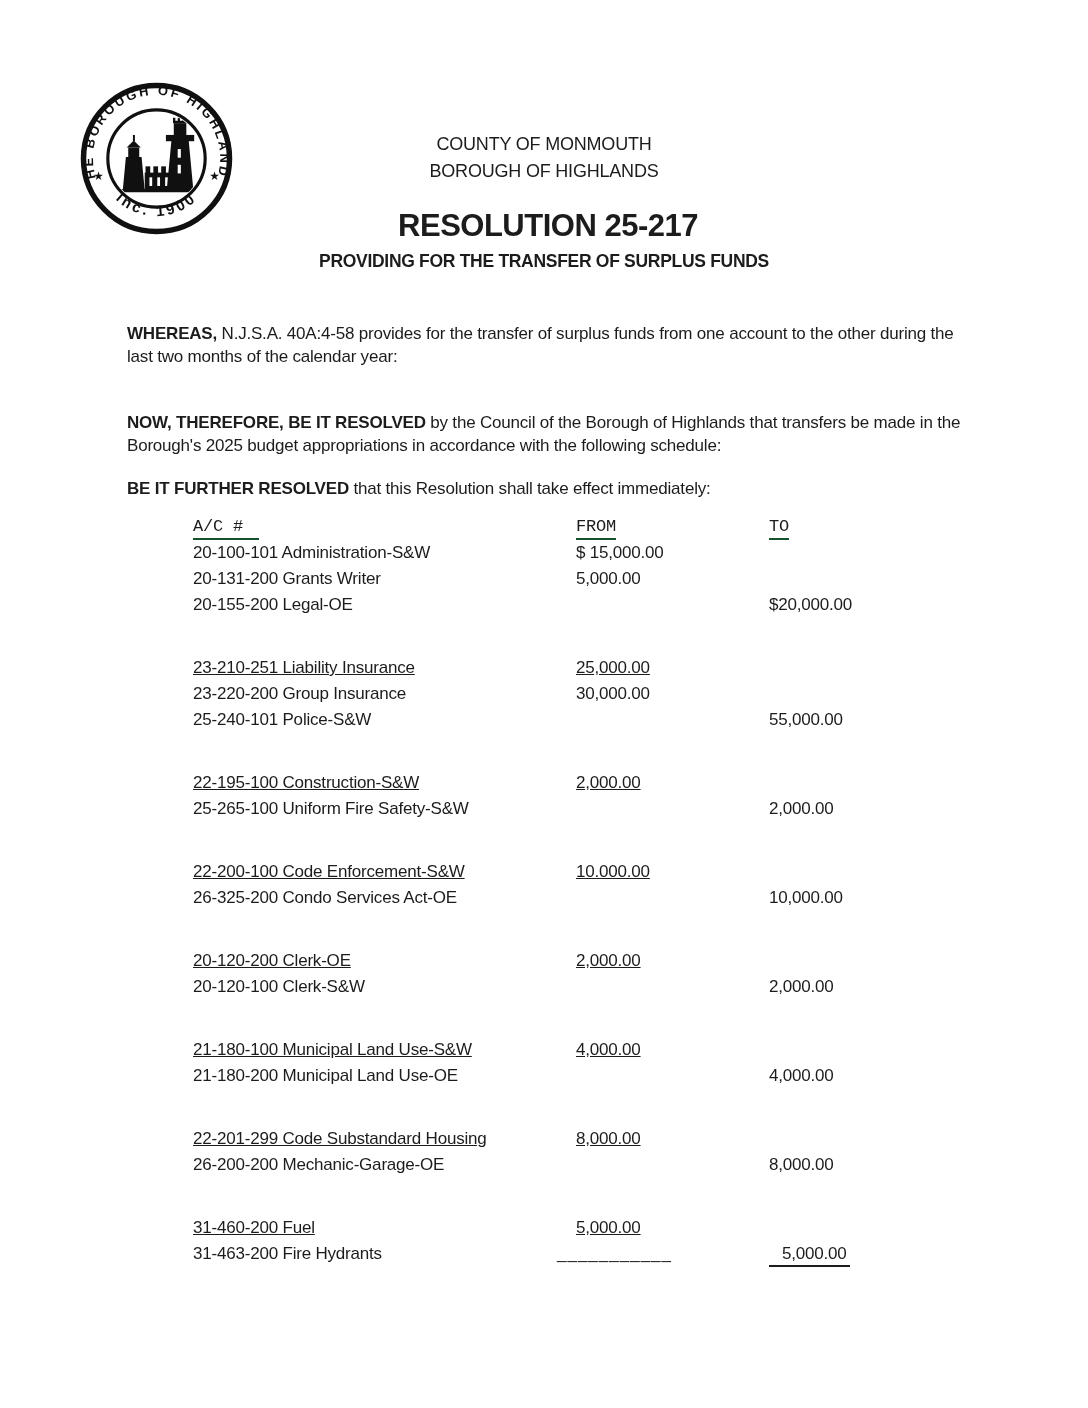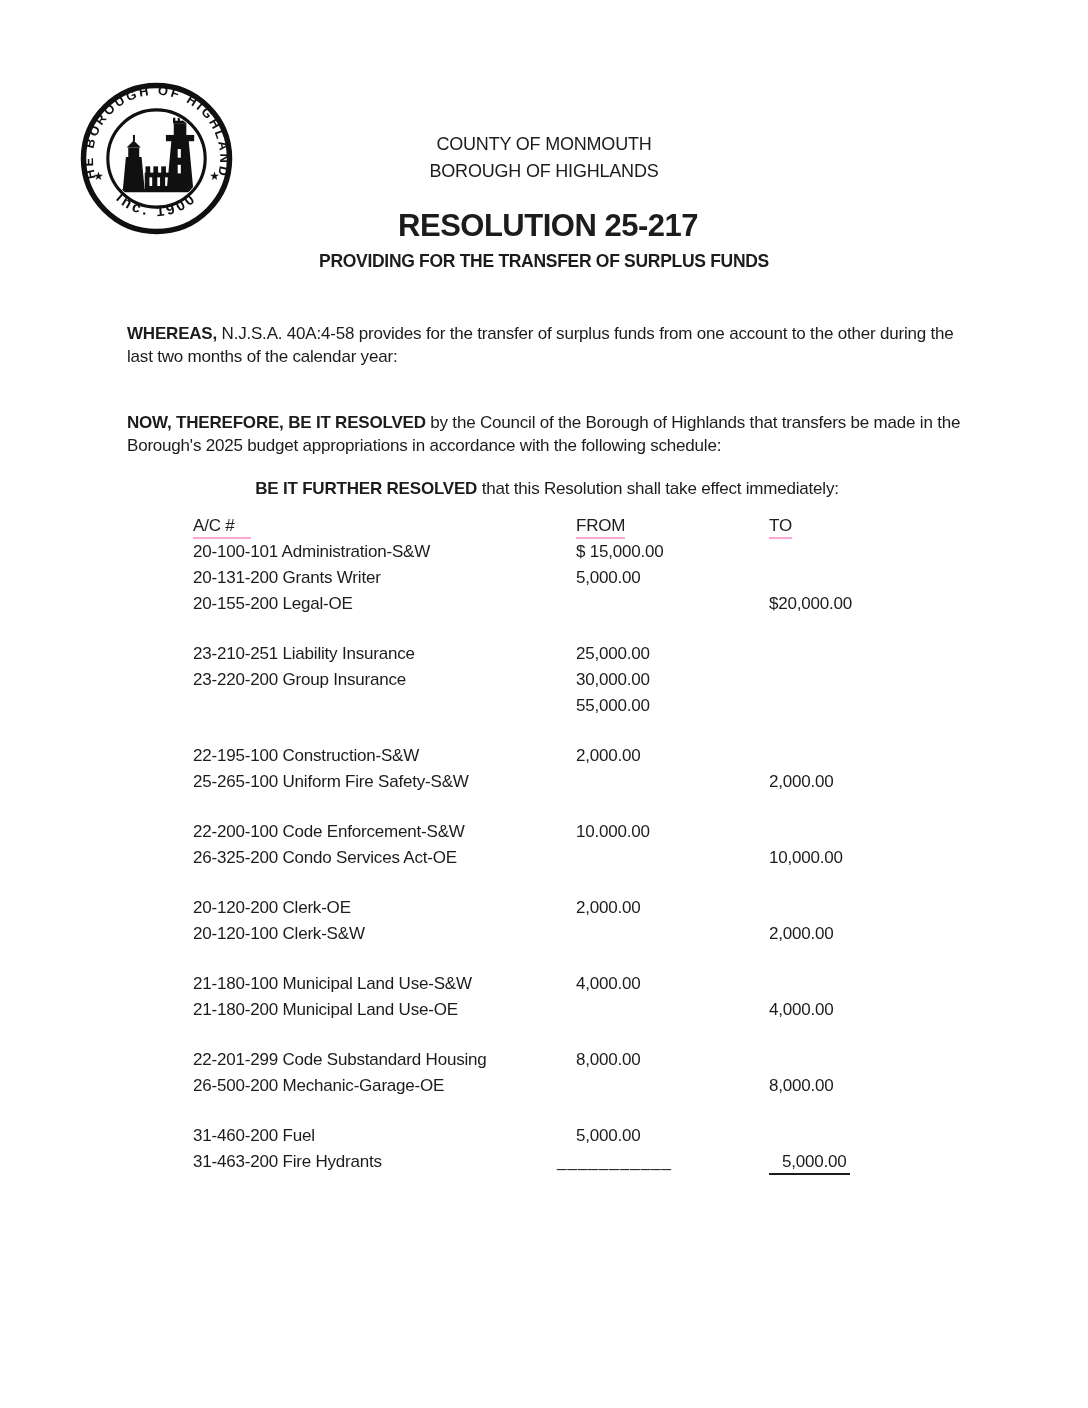--- a/index.html
+++ b/index.html
@@ -19,31 +19,31 @@
   .hdr-block { position:absolute; top:131px; left:0; right:0; text-align:center;
                font-size:18px; line-height:27px; }
   .res-title { position:absolute; top:208px; left:8px; right:0; text-align:center;
                font-size:31px; font-weight:bold; letter-spacing:-0.5px; }
   .res-subtitle { position:absolute; top:251px; left:0; right:0; text-align:center;
                font-size:17.5px; font-weight:bold; letter-spacing:-0.3px; }
 
   .para { position:absolute; left:127px; width:840px; font-size:17px; line-height:23px; }
   #para-1 { top:305px; }
   #para-2 { top:394px; }
-  #para-3 { top:460px;text-align:center; }
+  #para-3 { top:460px; }
   .para b { font-weight:bold; }
 
   .schedule { position:absolute; left:193px; top:513px; width:730px;
               font-size:17px; line-height:26px; }
   .trow { display:grid; grid-template-columns:383px 193px 1fr; }
   .trow > div { white-space:nowrap; }
-  .gap { margin-top:24px; }
+  .gap { margin-top:37px;text-decoration:underline; }
   .totals-row { margin-top:50px; }
 
-  .hdr-ul  { border-bottom:2px solid #f9a8d4; display:inline-block; line-height:22px; }
+  .hdr-ul  { border-bottom:2px solid #14532d; display:inline-block; line-height:22px;font-family:Liberation Mono, monospace; }
   .hdr-acct { padding-right:16px; }
   .ul-cell { border-bottom:2px solid #1c1c1c; display:inline-block; line-height:22px;
              padding-left:13px; padding-right:3px; }
   .dbl-ul  { border-bottom:3px double #3a3a3a; display:inline-block; line-height:22px; }
   .dbl-from { padding-right:15px; }
   .dash-line { margin-left:-19px; letter-spacing:1px; }
 </style>
 </head>
 <body>
 
@@ -137,20 +137,21 @@
       <div><span>23-210-251 Liability Insurance</span></div>
       <div><span>25,000.00</span></div>
       <div><span></span></div>
     </div>
     <div class="trow">
       <div><span>23-220-200 Group Insurance</span></div>
       <div><span>30,000.00</span></div>
       <div><span></span></div>
     </div>
     <div class="trow">
+      <div><span>25-240-101 Police-S&amp;W</span></div>
       <div><span></span></div>
       <div><span>55,000.00</span></div>
     </div>
 
     <div class="trow gap">
       <div><span>22-195-100 Construction-S&amp;W</span></div>
       <div><span>2,000.00</span></div>
       <div><span></span></div>
     </div>
     <div class="trow">
@@ -191,21 +192,21 @@
       <div><span></span></div>
       <div><span>4,000.00</span></div>
     </div>
 
     <div class="trow gap">
       <div><span>22-201-299 Code Substandard Housing</span></div>
       <div><span>8,000.00</span></div>
       <div><span></span></div>
     </div>
     <div class="trow">
-      <div><span>26-500-200 Mechanic-Garage-OE</span></div>
+      <div><span>26-200-200 Mechanic-Garage-OE</span></div>
       <div><span></span></div>
       <div><span>8,000.00</span></div>
     </div>
 
     <div class="trow gap">
       <div><span>31-460-200 Fuel</span></div>
       <div><span>5,000.00</span></div>
       <div><span></span></div>
     </div>
     <div class="trow">

